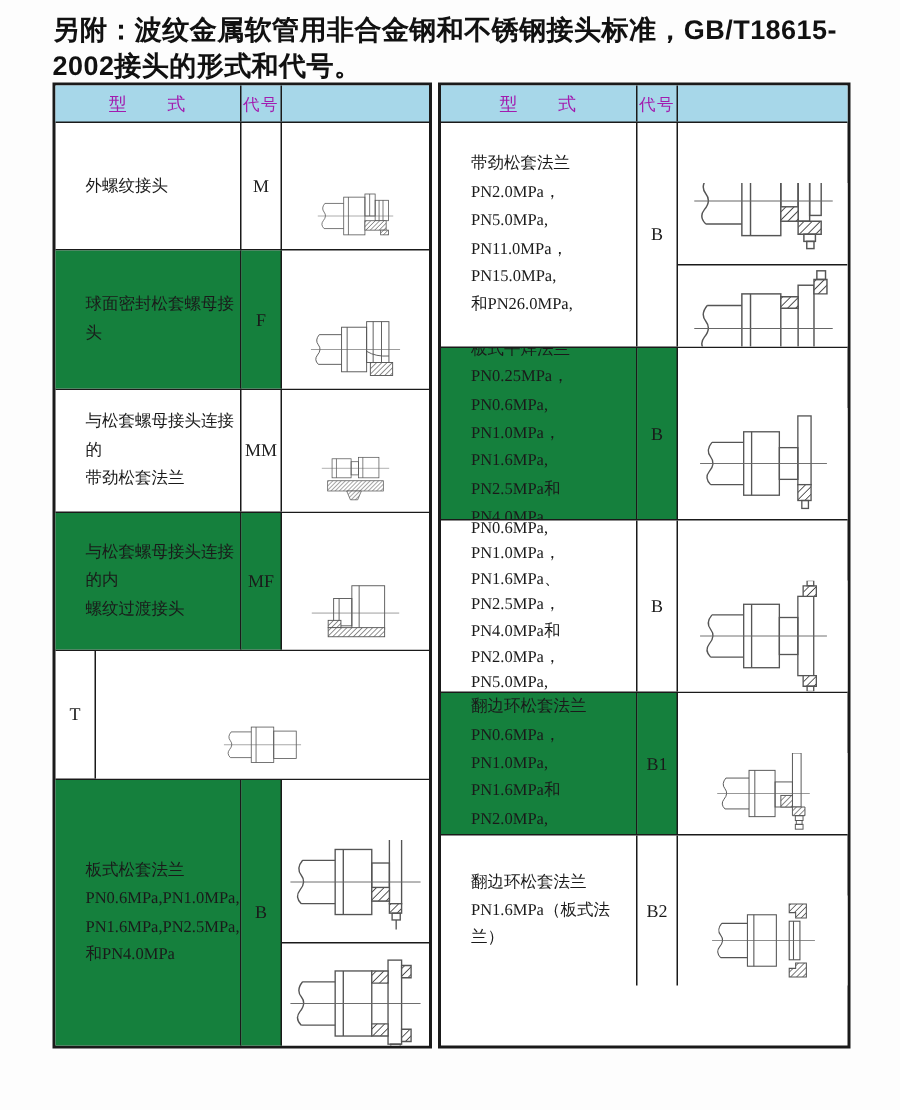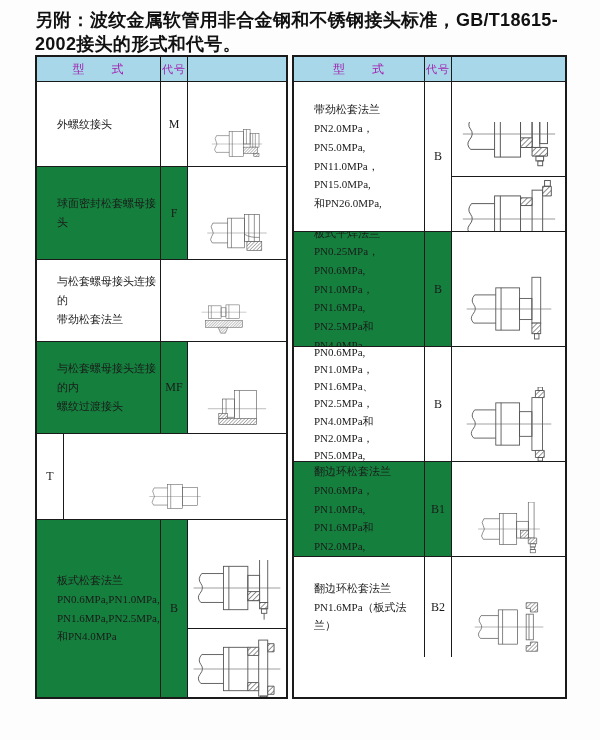--- a/index.html
+++ b/index.html
@@ -88,20 +88,21 @@
           <path d="M64,44 q10,6 24,5"></path>
           <rect class="h" x="68" y="56" width="24" height="14"></rect>
           <line class="cl" x1="4" y1="42" x2="100" y2="42"></line>
         </svg>
       </div>
     </div>
 
     <div class="row" style="height:82px">
       <div class="cell type">与松套螺母接头连接的
 带劲松套法兰</div>
+      <div class="cell code">MM</div>
       <div class="cell diag">
         <svg class="d" width="94" height="74" viewBox="0 0 104 84">
           <rect x="20" y="12" width="26" height="26"></rect>
             <line x1="26" y1="12" x2="26" y2="38"></line>
           <rect x="46" y="16" width="10" height="18"></rect>
           <rect x="56" y="10" width="28" height="28"></rect>
             <line x1="62" y1="10" x2="62" y2="38"></line>
           <rect class="h" x="14" y="42" width="76" height="14"></rect>
           <path class="h" d="M40,56 h20 l-5,12 h-10 z"></path>
           <line class="cl" x1="6" y1="25" x2="98" y2="25"></line>

